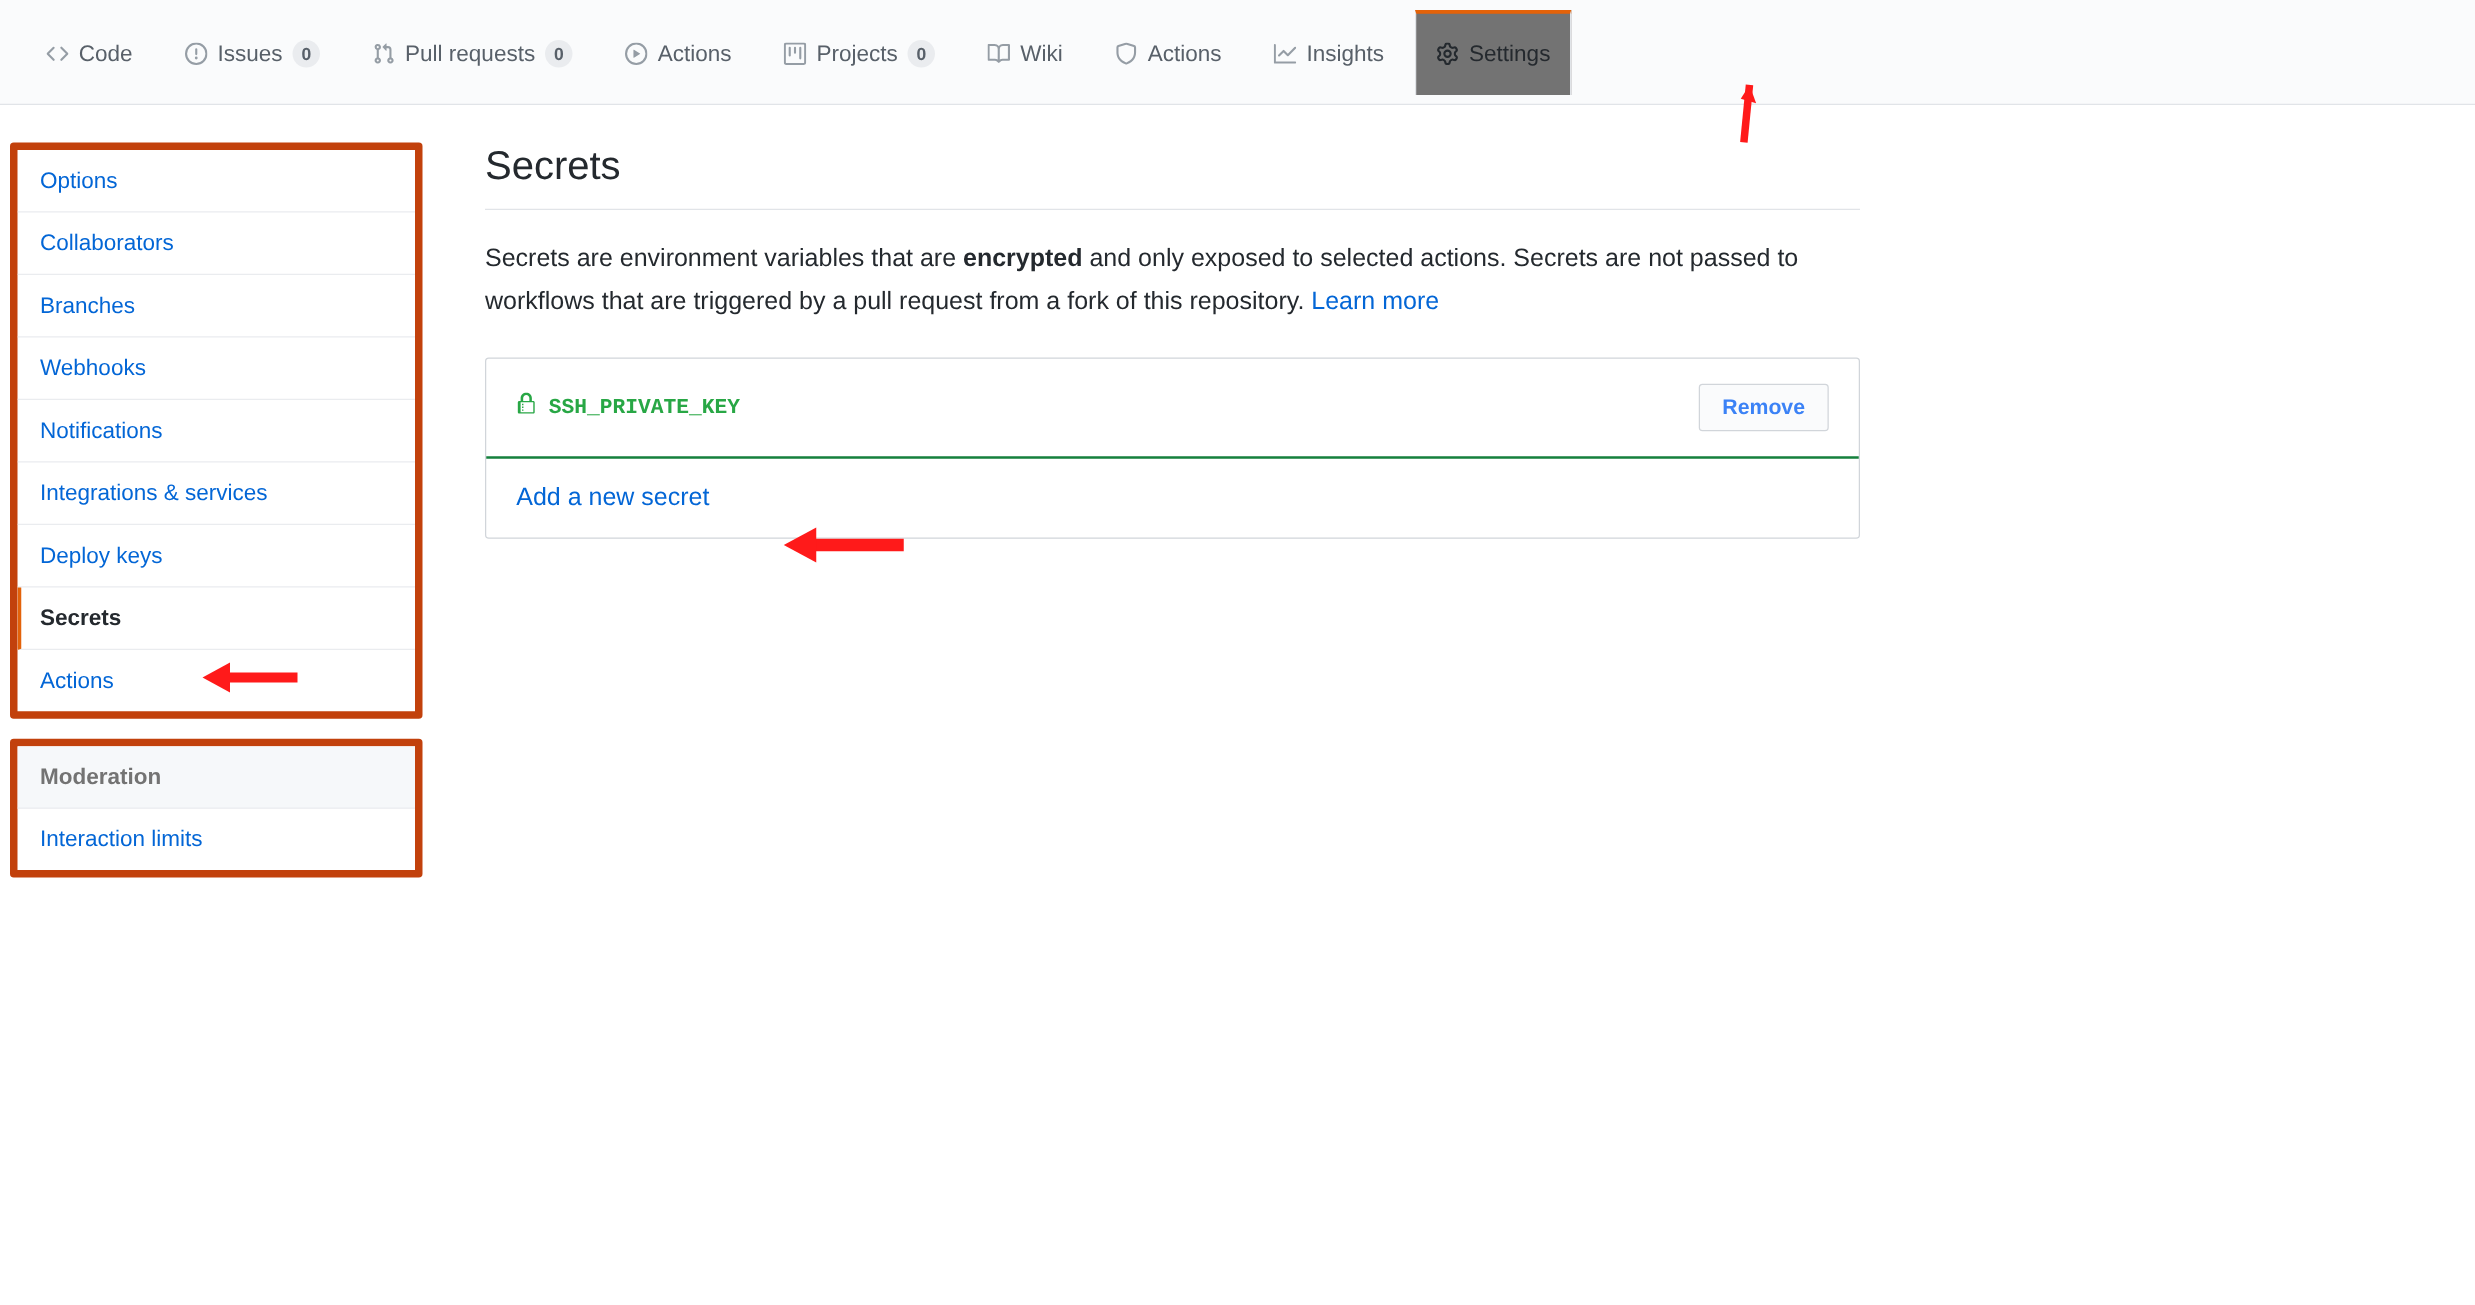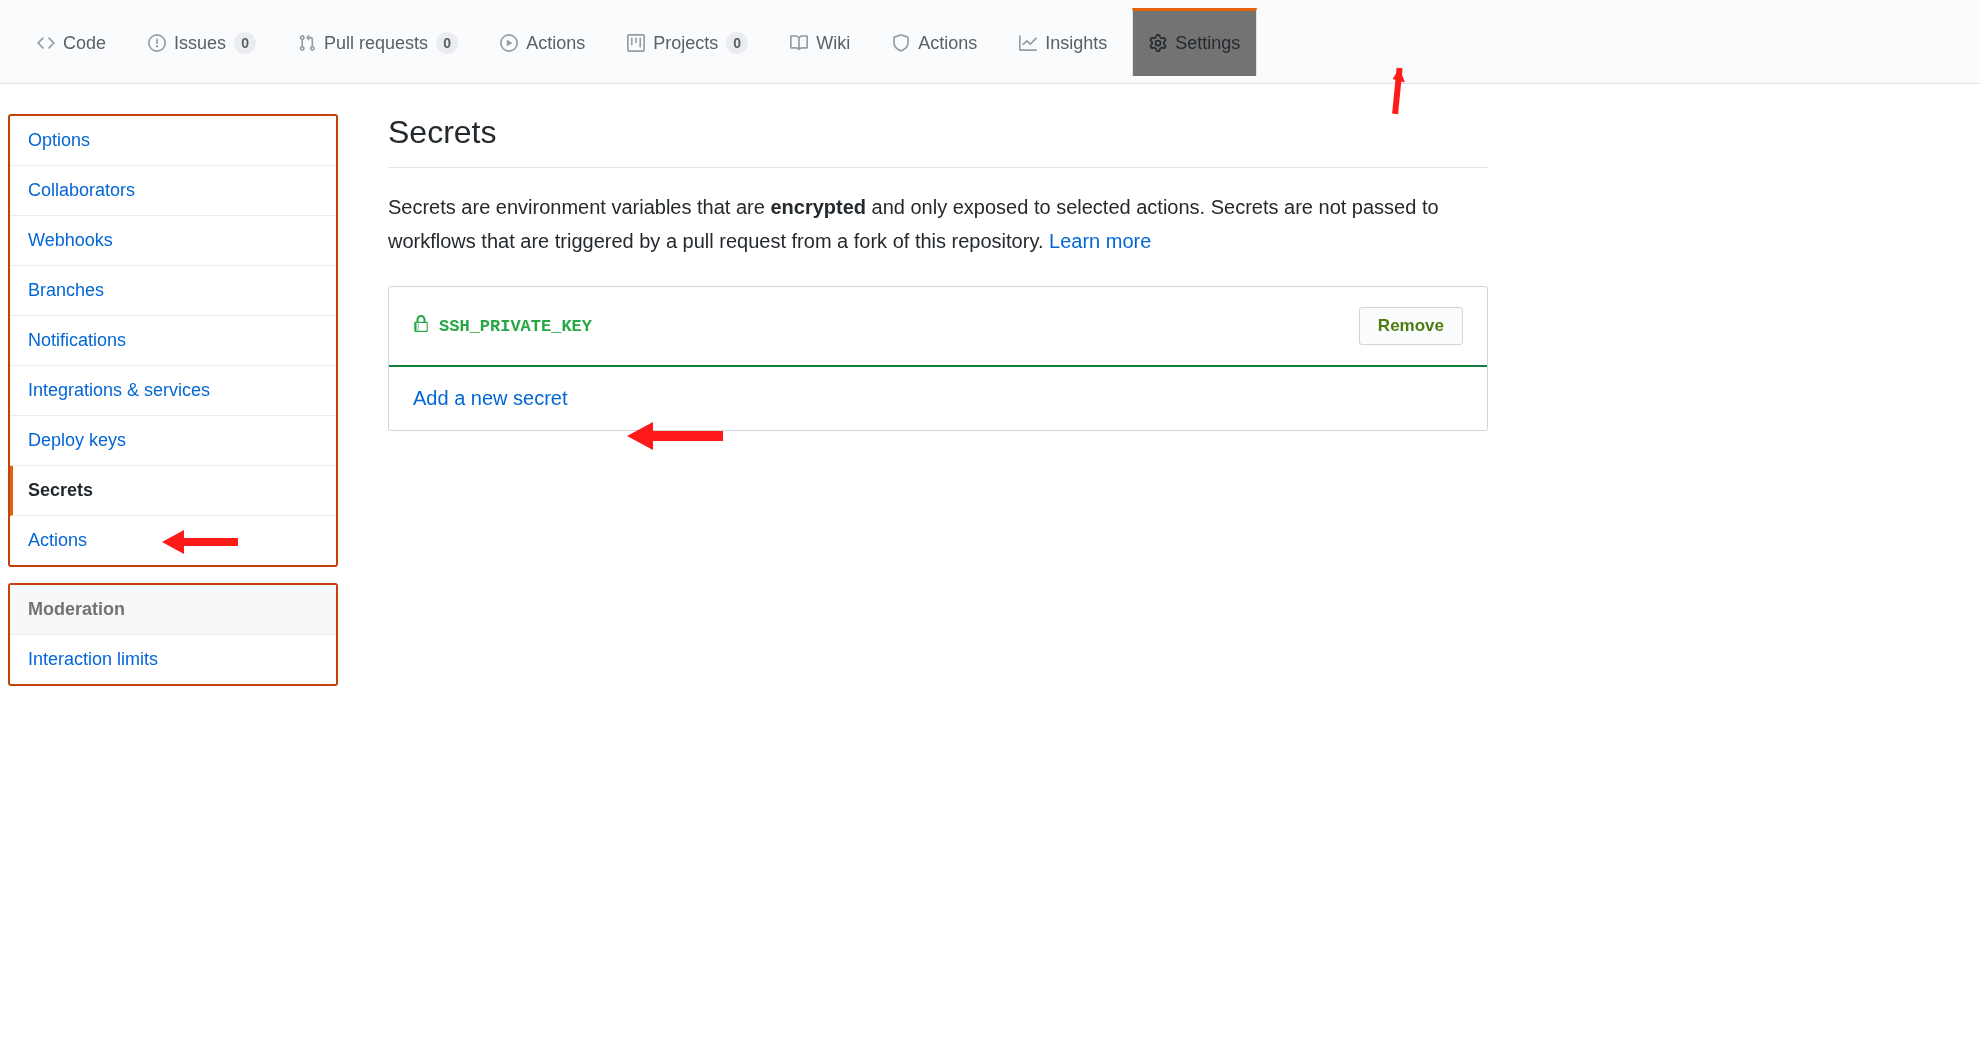--- a/index.html
+++ b/index.html
@@ -61,21 +61,21 @@
     .container {
       display: flex;
       gap: 50px;
       padding: 30px 12px 0 8px;
       max-width: 1500px;
     }
     
     
     .sidebar { width: 330px; flex-shrink: 0; }
     .menu {
-      border: 2px solid #c2410c;
+      border: 6px solid #c2410c;
       border-radius: 3px;
       overflow: hidden;
       margin-bottom: 16px;
     }
     .menu-item {
       display: block;
       padding: 14px 18px;
       font-size: 18px;
       color: #0366d6;
       border-bottom: 1px solid #eaecef;
@@ -130,21 +130,21 @@
       color: #28a745;
       font-family: SFMono-Regular, Consolas, "Liberation Mono", monospace;
       font-size: 17px;
       font-weight: 600;
     }
     .secret-name .ico { color: #28a745; }
     .btn-danger {
       padding: 8px 18px;
       font-size: 17px;
       font-weight: 600;
-      color: #4d7c0f;
+      color: #3b82f6;
       background: #fafbfc;
       border: 1px solid #d1d5da;
       border-radius: 3px;
       cursor: pointer;
     }
     .add-link {
       color: #0366d6;
       font-size: 20px;
       cursor: pointer;
     }
@@ -240,22 +240,22 @@
     <span>Settings</span>
   </div>
 </nav>
 
 <div class="container">
 
   <aside class="sidebar">
     <nav class="menu">
       <a class="menu-item">Options</a>
       <a class="menu-item">Collaborators</a>
+      <a class="menu-item">Branches</a>
       <a class="menu-item">Webhooks</a>
-      <a class="menu-item">Branches</a>
       <a class="menu-item">Notifications</a>
       <a class="menu-item">Integrations &amp; services</a>
       <a class="menu-item">Deploy keys</a>
       <a class="menu-item current">Secrets</a>
       <a class="menu-item">Actions</a>
     </nav>
     <nav class="menu">
       <div class="menu-heading">Moderation</div>
       <a class="menu-item">Interaction limits</a>
     </nav>

